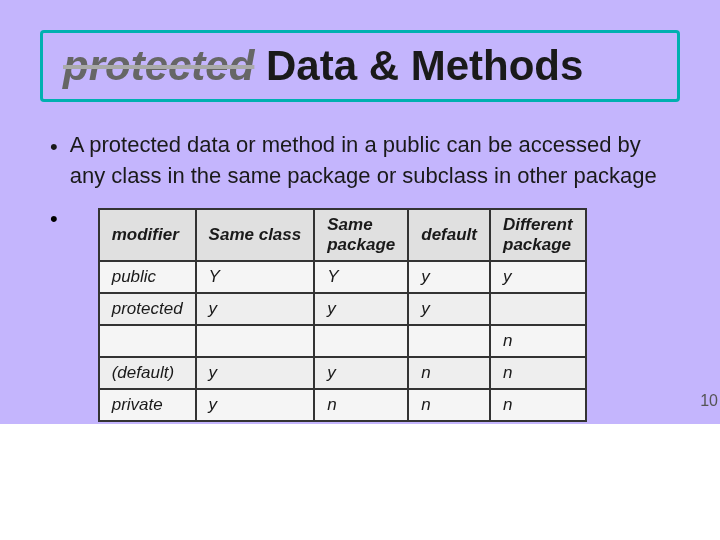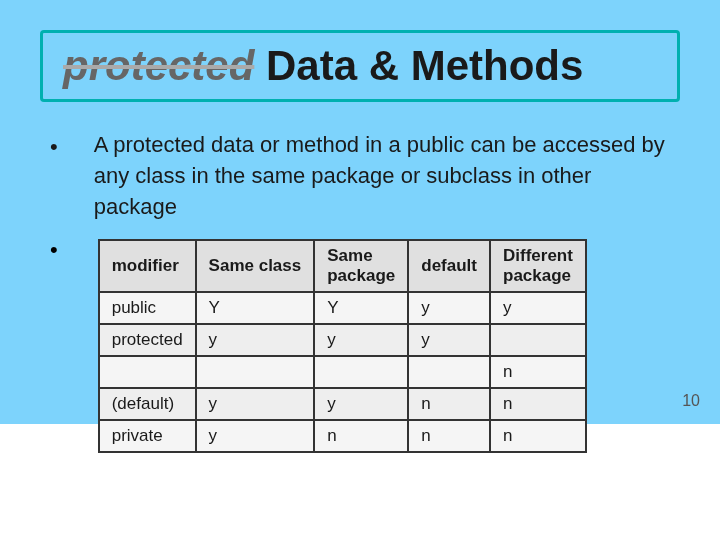--- a/index.html
+++ b/index.html
@@ -9,21 +9,21 @@
       height: 540px;
       background: #ffffff;
       font-family: 'Comic Sans MS', 'Chalkboard SE', cursive, sans-serif;
       overflow: hidden;
       position: relative;
     }
 
     .slide {
       width: 720px;
       height: 424px;
-      background: #7dd3fc;
+      background: #c4b5fd;
       padding: 30px 40px 20px 40px;
       position: relative;
     }
 
     .title-box {
       border: 3px solid #00b0b0;
       border-radius: 4px;
       padding: 10px 20px;
       margin-bottom: 28px;
       display: inline-block;
@@ -64,32 +64,32 @@
 
     .bullet-dot {
       font-size: 22px;
       margin-right: 12px;
       margin-top: 2px;
       flex-shrink: 0;
     }
 
     .bullet-text {
       flex: 1;
-      margin-left: 24px;
     }
 
     .second-bullet {
       display: flex;
       align-items: flex-start;
       margin-bottom: 10px;
     }
 
     .table-wrapper {
       margin-left: 28px;
       margin-top: 4px;
+      font-style: italic;
     }
 
     table {
       border-collapse: collapse;
       font-size: 17px;
       font-family: 'Comic Sans MS', 'Chalkboard SE', cursive, sans-serif;
     }
 
     table th, table td {
       border: 2px solid #333333;
@@ -109,21 +109,21 @@
       padding-left: 12px;
     }
 
     table tr:nth-child(even) td {
       background: #eeeeee;
     }
 
     .page-num {
       position: absolute;
       bottom: 14px;
-      right: 20px;
+      right: 2px;
       font-size: 16px;
       color: #555555;
     }
   </style>
 </head>
 <body>
 
 <div class="slide">
 
   <div class="title-box">

